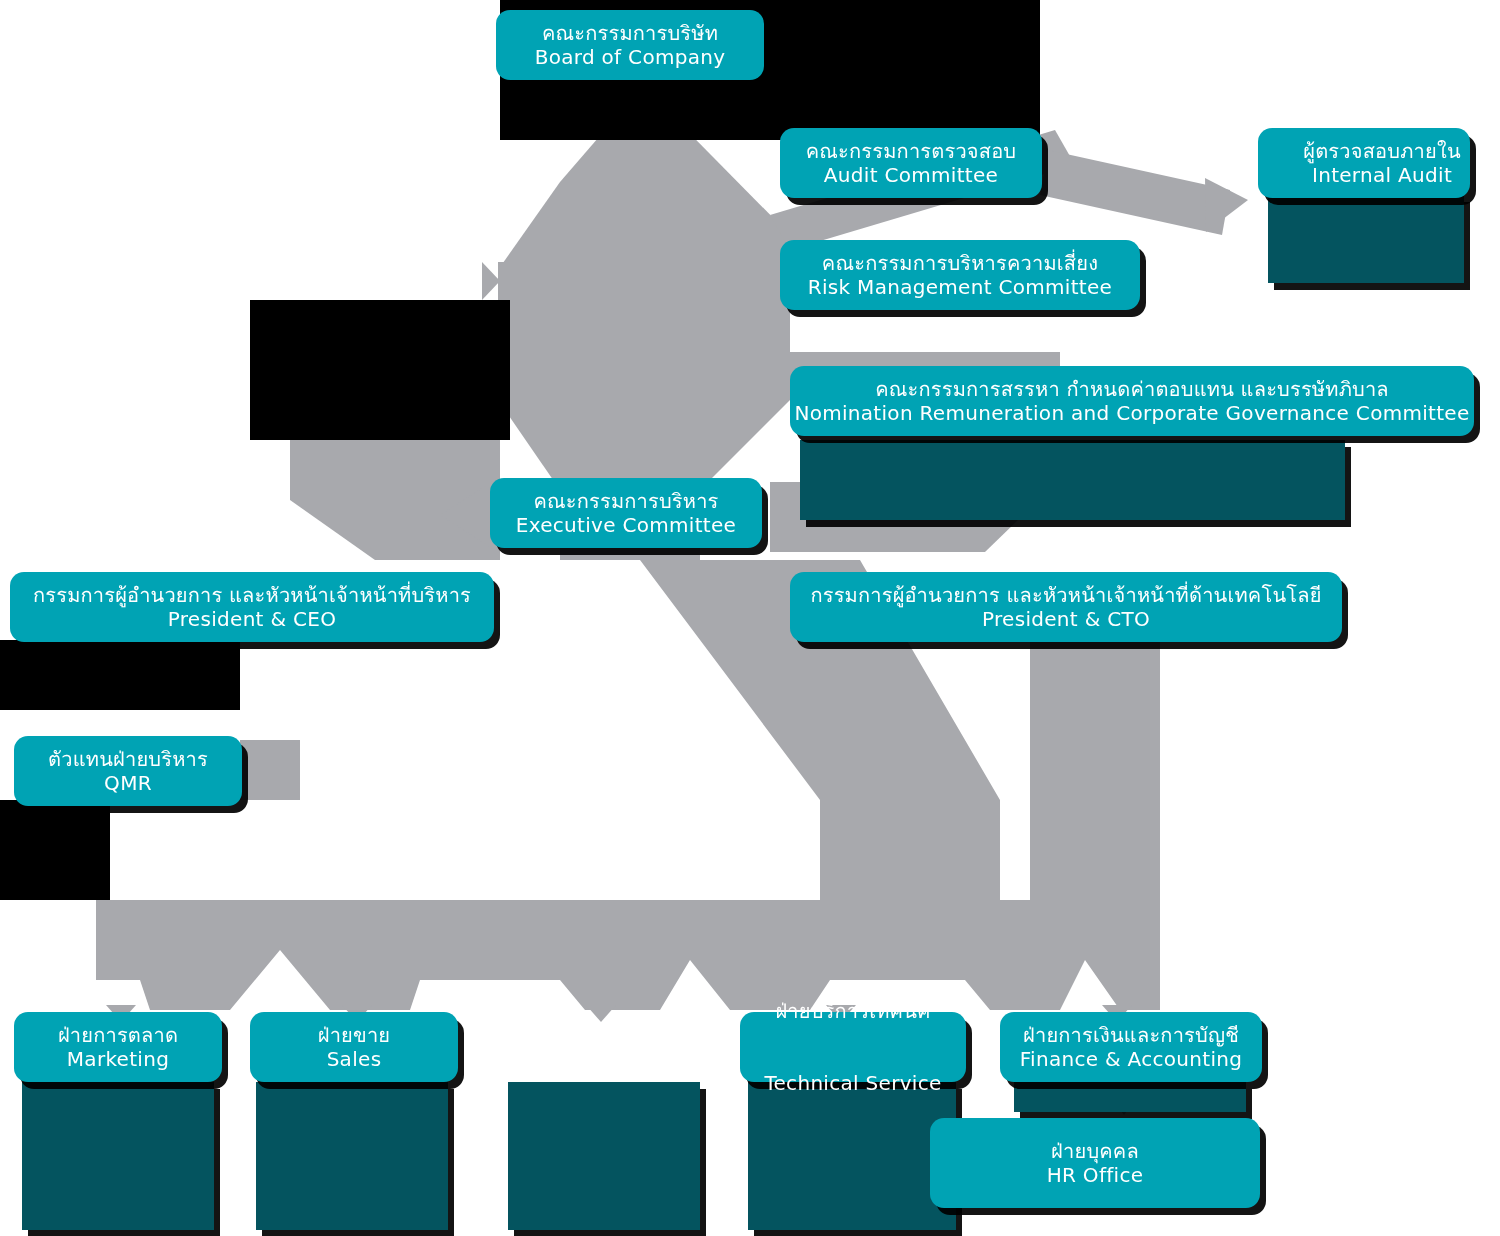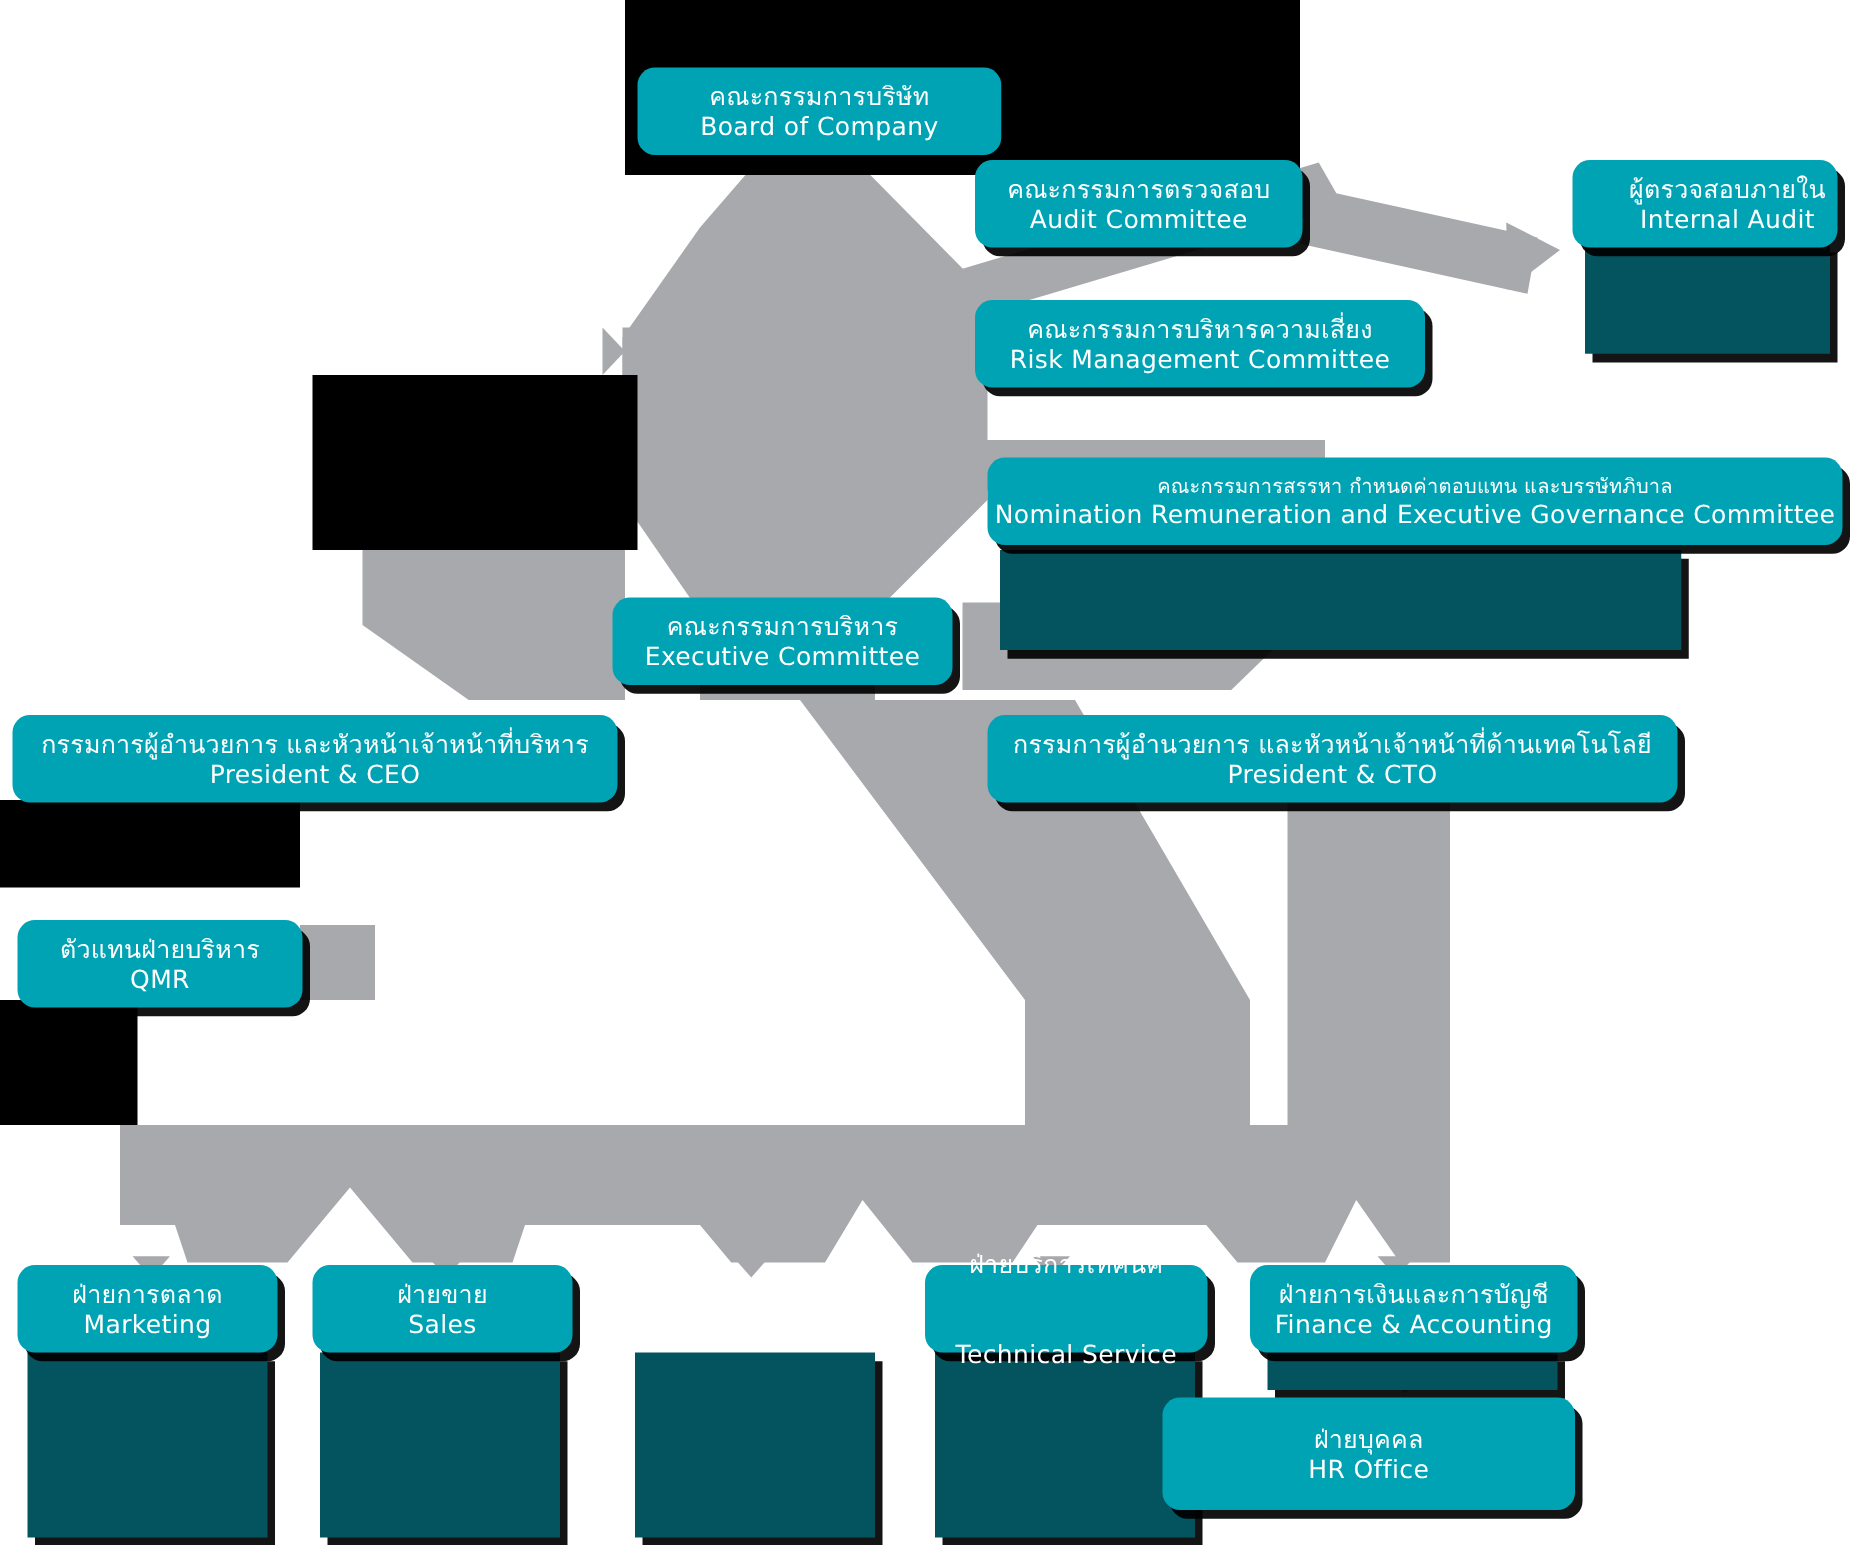--- a/index.html
+++ b/index.html
@@ -31,21 +31,21 @@
     text-align:center;
     line-height:1.22;
     padding:7px 12px;
     box-shadow:6px 7px 0 rgba(0,0,0,0.92);
     z-index:10;
   }
   .node .th{font-size:20px;letter-spacing:.2px;white-space:nowrap;}
   .node .en{font-size:20px;letter-spacing:.3px;white-space:nowrap;}
 
   
-  .node.wide .th{font-size:16px;}
+  .node.wide .th{font-size:20px;}
   .node.wide .en{font-size:20px;}
 
   
   .panel{
     position:absolute;
     background:#04545f;
     z-index:5;
     box-shadow:6px 7px 0 rgba(0,0,0,0.92);
   }
   .blackbar{
@@ -113,21 +113,21 @@
       <path d="M106 1005 L136 1005 L121 1022 Z"></path>
       <path d="M342 1005 L372 1005 L357 1022 Z"></path>
       <path d="M586 1005 L616 1005 L601 1022 Z"></path>
       <path d="M826 1005 L856 1005 L841 1022 Z"></path>
       <path d="M1102 1005 L1132 1005 L1117 1022 Z"></path>
 
       <path d="M1102 1088 L1146 1088 L1124 1115 Z"></path>
     </g>
   </svg>
 
-  <div class="node" style="left:510px;top:10px;width:291px;height:70px;margin-top:44px;">
+  <div class="node" style="left:496px;top:10px;width:268px;height:70px;">
     <span class="th">คณะกรรมการบริษัท</span>
     <span class="en">Board of Company</span>
   </div>
 
   <div class="node" style="left:780px;top:128px;width:262px;height:70px;">
     <span class="th">คณะกรรมการตรวจสอบ</span>
     <span class="en">Audit Committee</span>
   </div>
 
   <div class="node" style="left:1258px;top:128px;width:212px;height:70px;padding-left:48px;">
@@ -136,21 +136,21 @@
   </div>
 
 
   <div class="node" style="left:780px;top:240px;width:360px;height:70px;">
     <span class="th">คณะกรรมการบริหารความเสี่ยง</span>
     <span class="en">Risk Management Committee</span>
   </div>
 
   <div class="node wide" style="left:790px;top:366px;width:684px;height:70px;">
     <span class="th">คณะกรรมการสรรหา กำหนดค่าตอบแทน และบรรษัทภิบาล</span>
-    <span class="en">Nomination Remuneration and Executive Governance Committee</span>
+    <span class="en">Nomination Remuneration and Corporate Governance Committee</span>
   </div>
 
   <div class="node" style="left:490px;top:478px;width:272px;height:70px;text-align:right;">
     <span class="th">คณะกรรมการบริหาร</span>
     <span class="en">Executive Committee</span>
   </div>
 
   <div class="node" style="left:10px;top:572px;width:484px;height:70px;">
     <span class="th">กรรมการผู้อำนวยการ และหัวหน้าเจ้าหน้าที่บริหาร</span>
     <span class="en">President &amp; CEO</span>

